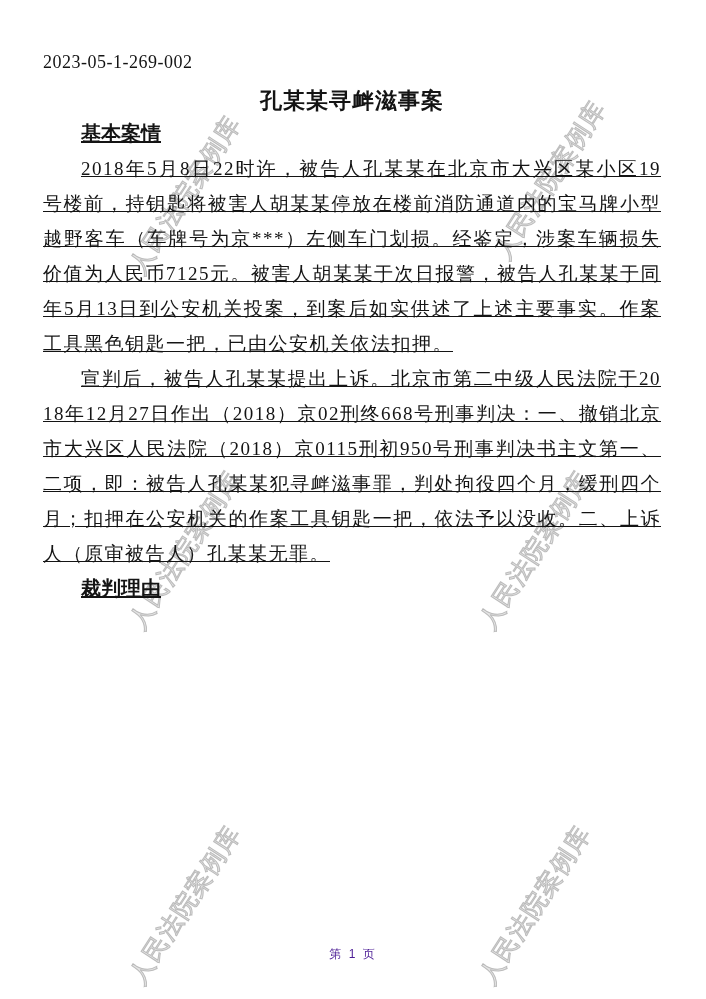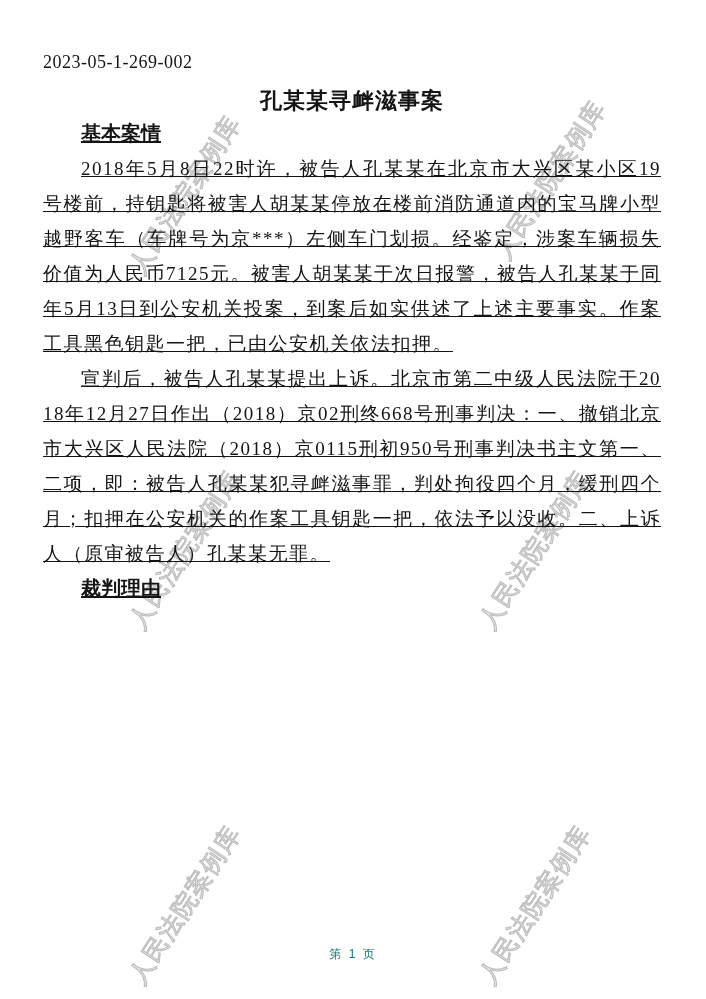--- a/index.html
+++ b/index.html
@@ -105,21 +105,21 @@
   .footer {
     position: absolute;
     left: 0;
     right: 0;
     top: 946px;
     z-index: 1;
     text-align: center;
     font-size: 12px;
     letter-spacing: 2px;
     font-family: "Liberation Sans", sans-serif;
-    color: #0f766e;
+    color: #4c1d95;
   }
 </style>
 </head>
 <body>
 
 <div class="page">
 
   <div class="watermark-layer">
     <span class="wm wm1">人民法院案例库</span>
     <span class="wm wm2">人民法院案例库</span>

